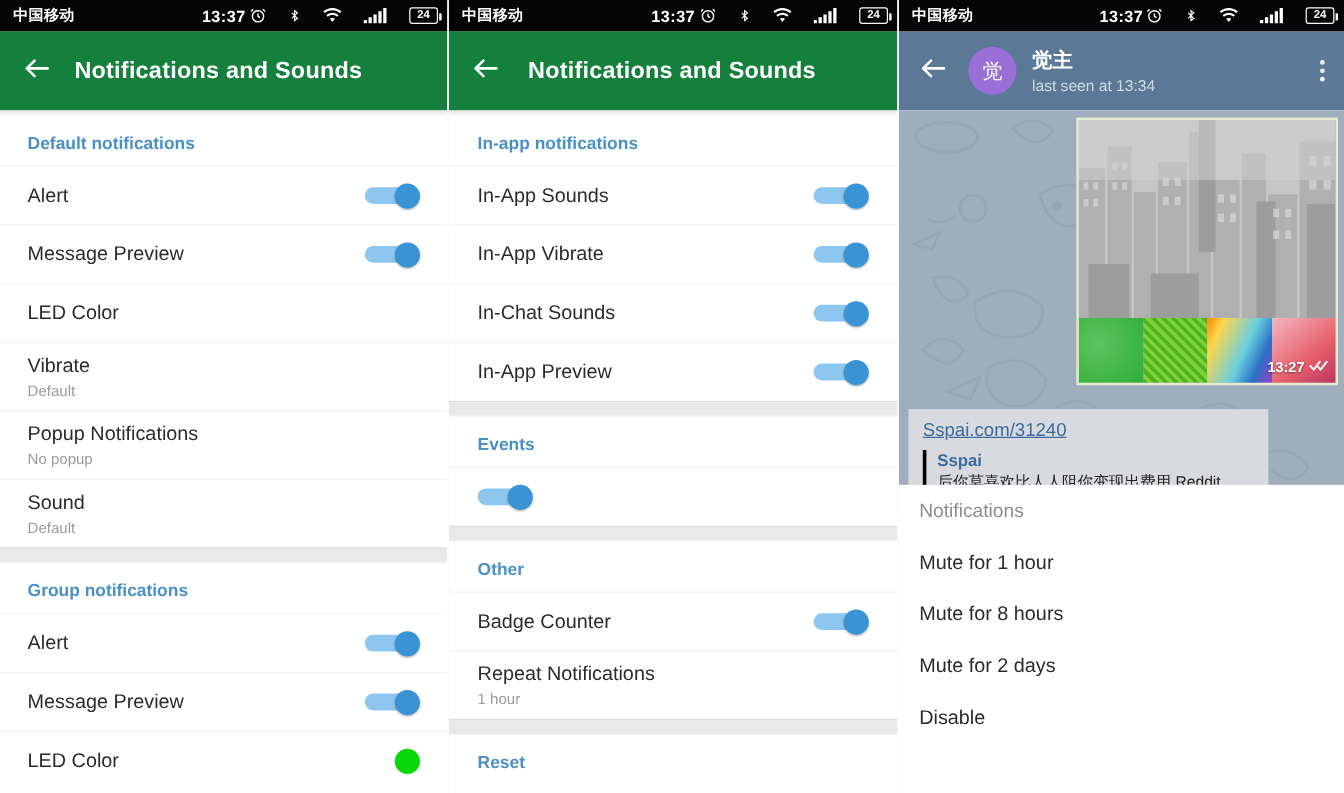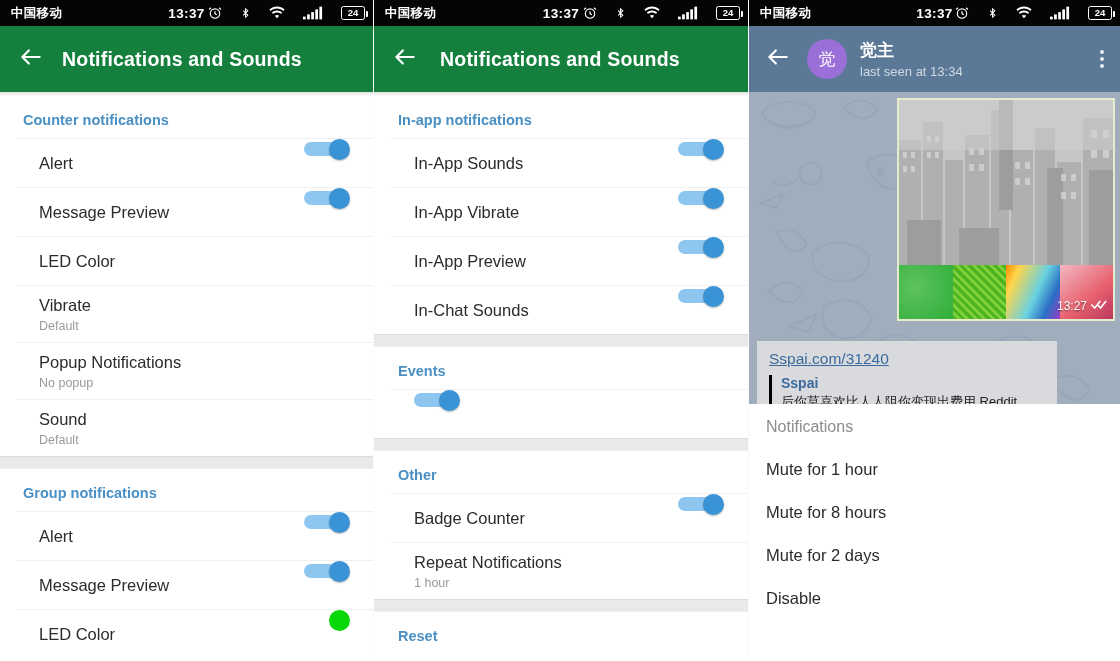--- a/index.html
+++ b/index.html
@@ -53,24 +53,23 @@
   .appbar-shadow { height: 4px; background: linear-gradient(#e3e3e3, #fafafa); }
 
   
   .section-gap { height: 13px; background: #e9e9e9; border-top: 1px solid #dcdcdc; border-bottom: 1px solid #efefef; }
   .section-head {
     color: #4a90c4; font-size: 14.5px; font-weight: bold;
     padding: 16px 0 10px 23px;
   }
   .s2 .section-head { padding-left: 24px; }
   .row {
-    display: flex; min-height: 49px;
+    display: flex; align-items: center; min-height: 49px;
     padding: 0 23px; border-top: 1px solid #f0f0f0; background: #fff;
     position: relative;
-    margin-left: 16px;
   }
   .s2 .row { padding: 0 24px; }
   .row:first-of-type { border-top: none; }
   .row.tall { min-height: 57px; }
   .row-texts { display: flex; flex-direction: column; justify-content: center; flex: 1; }
   .row-title { font-size: 16.5px; color: #2b2b2b; line-height: 1.25; }
   .row-sub { font-size: 12.5px; color: #9a9a9a; margin-top: 3px; }
 
   
   .toggle { width: 46px; height: 20px; position: relative; flex: none; cursor: pointer; }
@@ -109,20 +108,21 @@
   .thumbs { position: absolute; left: 0; bottom: 0; right: 0; height: 54px; display: flex; }
   .thumbs div { flex: 1; }
   .t1 { background: radial-gradient(circle at 30% 40%, #5ec25e, #2fae3a); }
   .t2 { background: repeating-linear-gradient(45deg, #4eb321 0 3px, #7fd13a 3px 6px); }
   .t3 { background: linear-gradient(115deg, #ff8a00, #ffd54a 18%, #69d1e0 55%, #2b6fc4 78%, #9b3fc6); }
   .t4 { background: linear-gradient(140deg, #f3b7c2, #e7606d 60%, #b8375f); }
   .msg-time {
     position: absolute; right: 6px; bottom: 6px; color: #fff;
     font-size: 12px; display: flex; align-items: center; gap: 4px;
     text-shadow: 0 1px 2px rgba(0,0,0,.5);
+    font-weight: bold;
   }
   .preview-card {
     position: absolute; left: 8px; top: 249px; width: 300px;
     background: #d8dade; padding: 9px 12px 4px 12px;
   }
   .preview-url { font-size: 15.5px; color: #3b6b9e; text-decoration: underline; }
   .preview-body { margin-top: 7px; border-left: 3px solid #000000; padding-left: 9px; }
   .preview-title { font-size: 14px; color: #3b6b9e; font-weight: bold; }
   .preview-desc { font-size: 13px; color: #202020; margin-top: 3px; line-height: 1.2; }
 
@@ -177,21 +177,21 @@
       <div class="back">
         <span><svg width="26" height="26" viewBox="0 0 24 24" fill="none" stroke="#fff" stroke-width="2" stroke-linecap="round" stroke-linejoin="round">
               <path d="M20 12H4M10 6l-6 6 6 6"></path>
             </svg></span>
       </div>
       <div class="title">Notifications and Sounds</div>
     </div>
     <div class="appbar-shadow"></div>
 
     <div>
-      <div class="section-head">Counter notifications</div>
+      <div class="section-head">Default notifications</div>
       <div class="row">
         <div class="row-texts">
             <div class="row-title">Alert</div>
           </div>
         <div class="toggle">
             <span class="track"></span>
             <span class="thumb"></span>
           </div>
       </div>
       <div class="row">
@@ -322,30 +322,30 @@
         <div class="row-texts">
             <div class="row-title">In-App Vibrate</div>
           </div>
         <div class="toggle">
             <span class="track"></span>
             <span class="thumb"></span>
           </div>
       </div>
       <div class="row">
         <div class="row-texts">
+            <div class="row-title">In-Chat Sounds</div>
+          </div>
+        <div class="toggle">
+            <span class="track"></span>
+            <span class="thumb"></span>
+          </div>
+      </div>
+      <div class="row">
+        <div class="row-texts">
             <div class="row-title">In-App Preview</div>
-          </div>
-        <div class="toggle">
-            <span class="track"></span>
-            <span class="thumb"></span>
-          </div>
-      </div>
-      <div class="row">
-        <div class="row-texts">
-            <div class="row-title">In-Chat Sounds</div>
           </div>
         <div class="toggle">
             <span class="track"></span>
             <span class="thumb"></span>
           </div>
       </div>
     </div>
 
     <div class="section-gap"></div>
 

